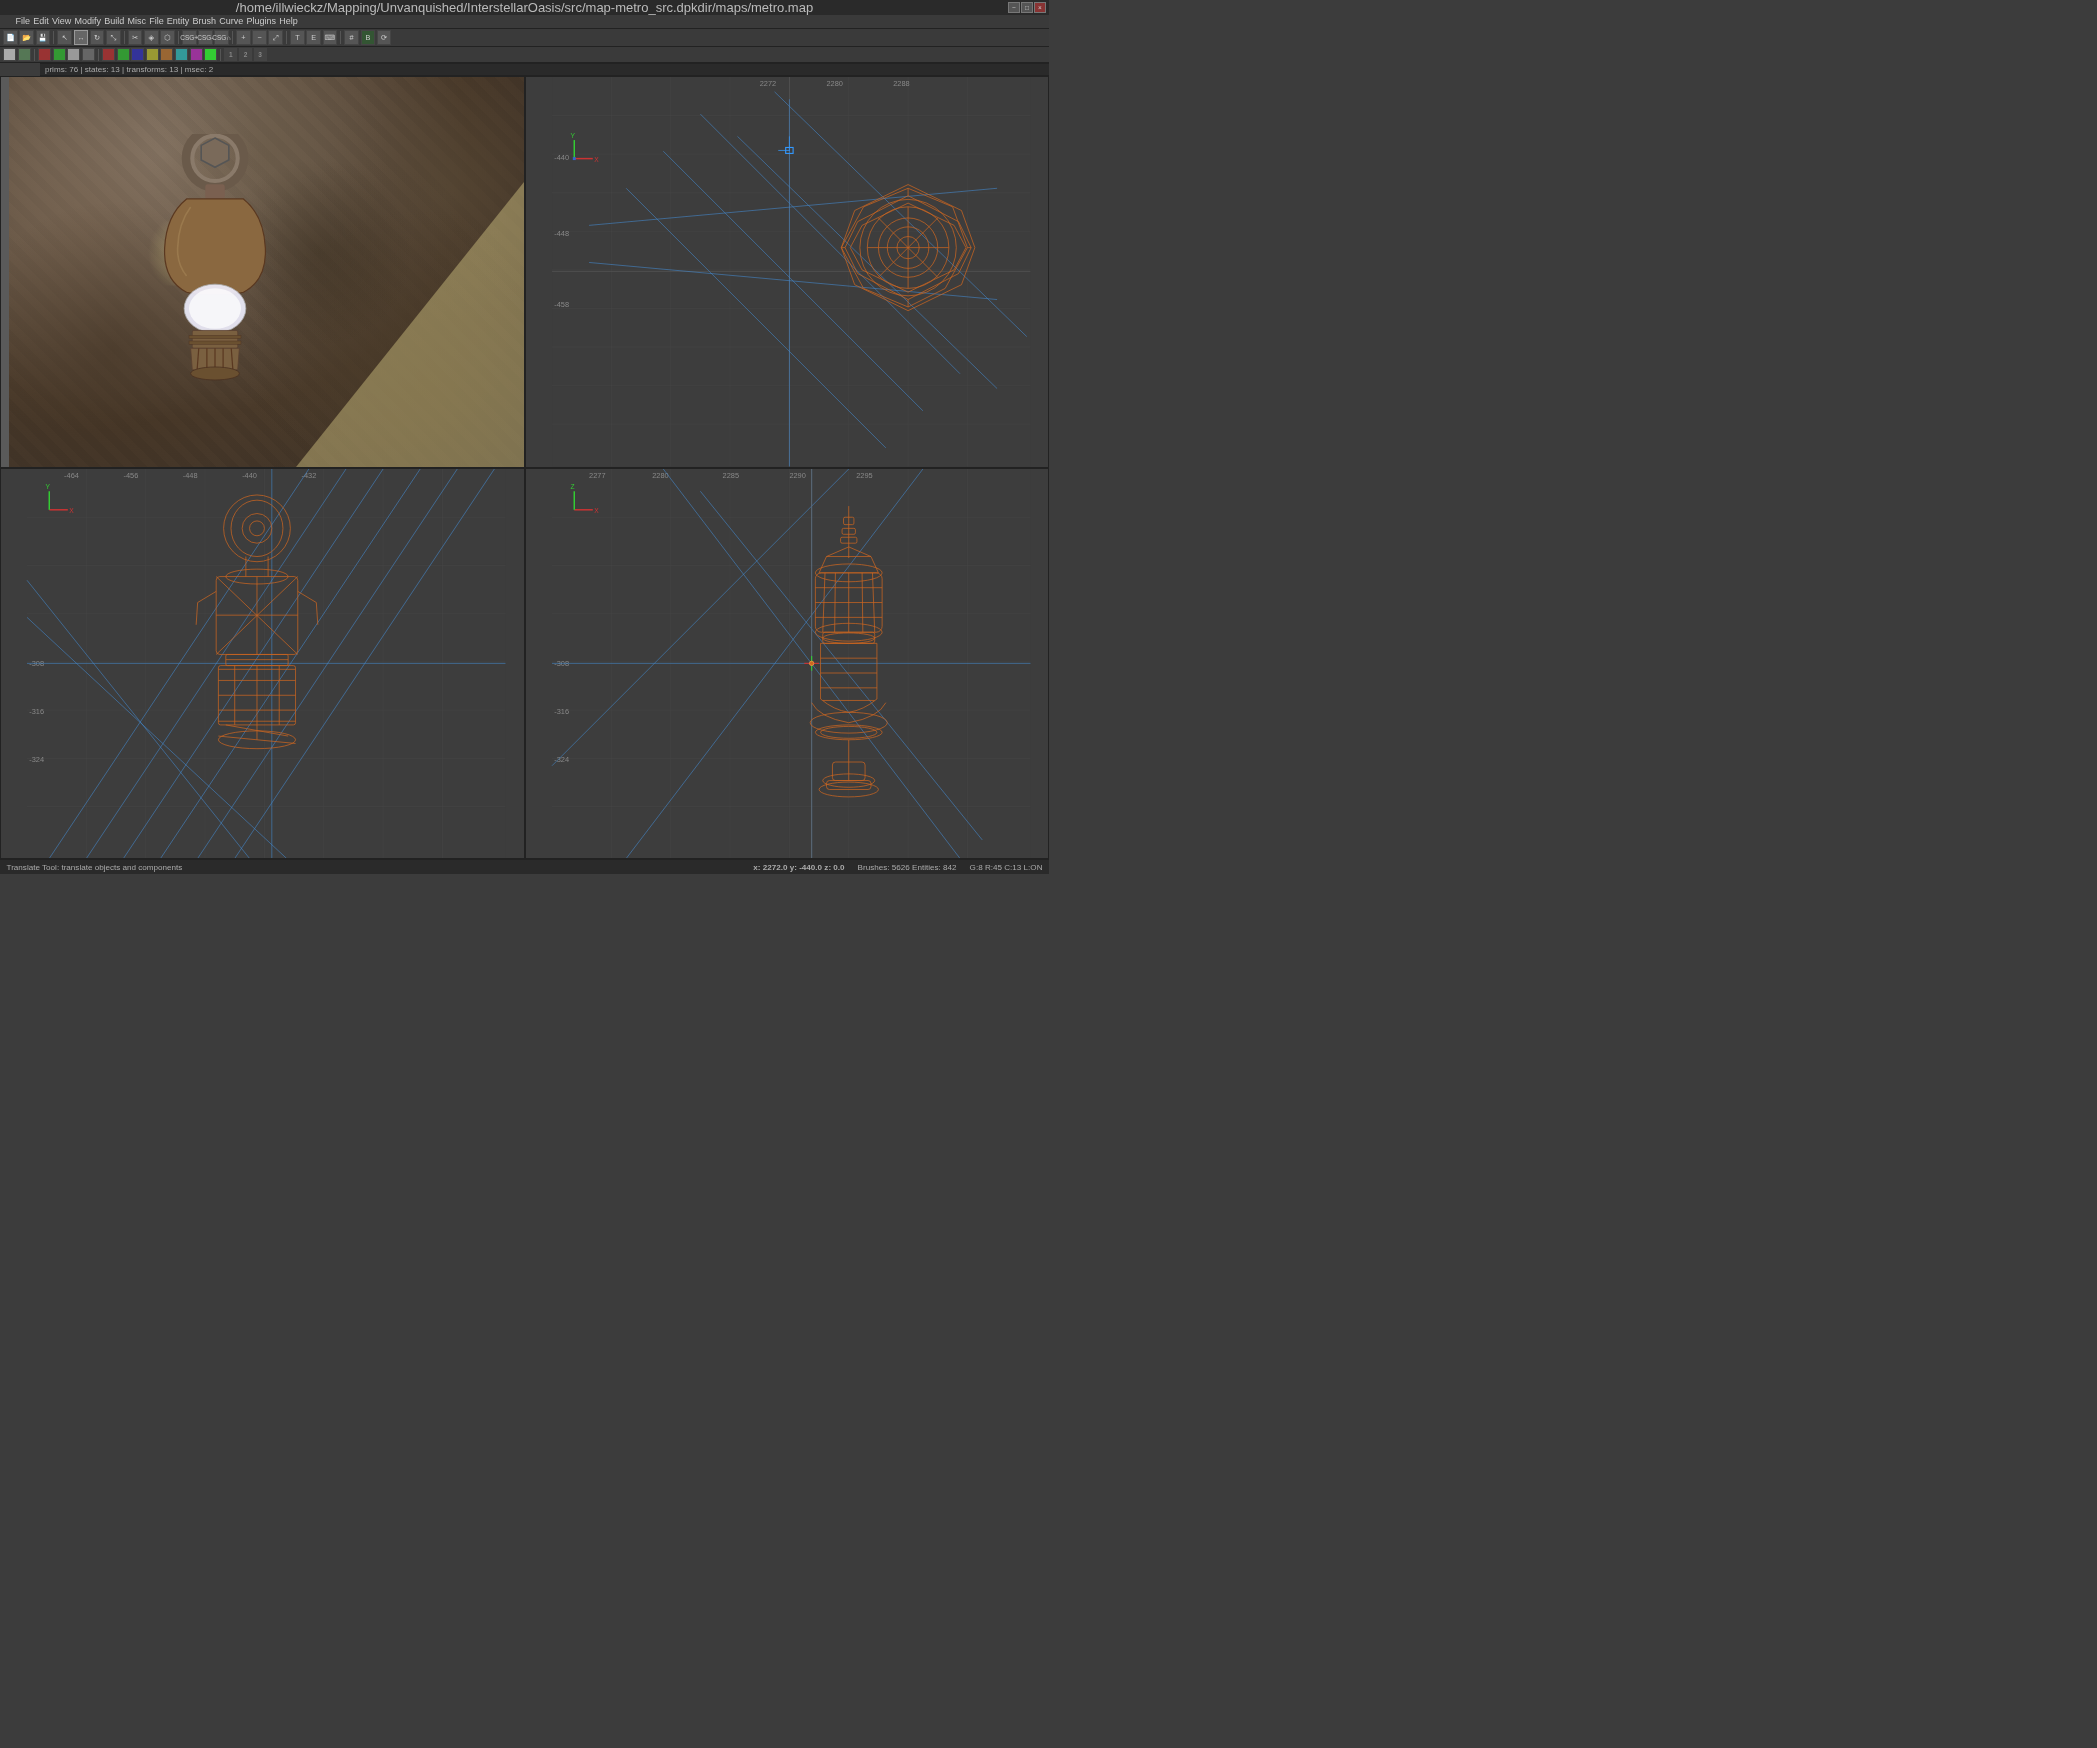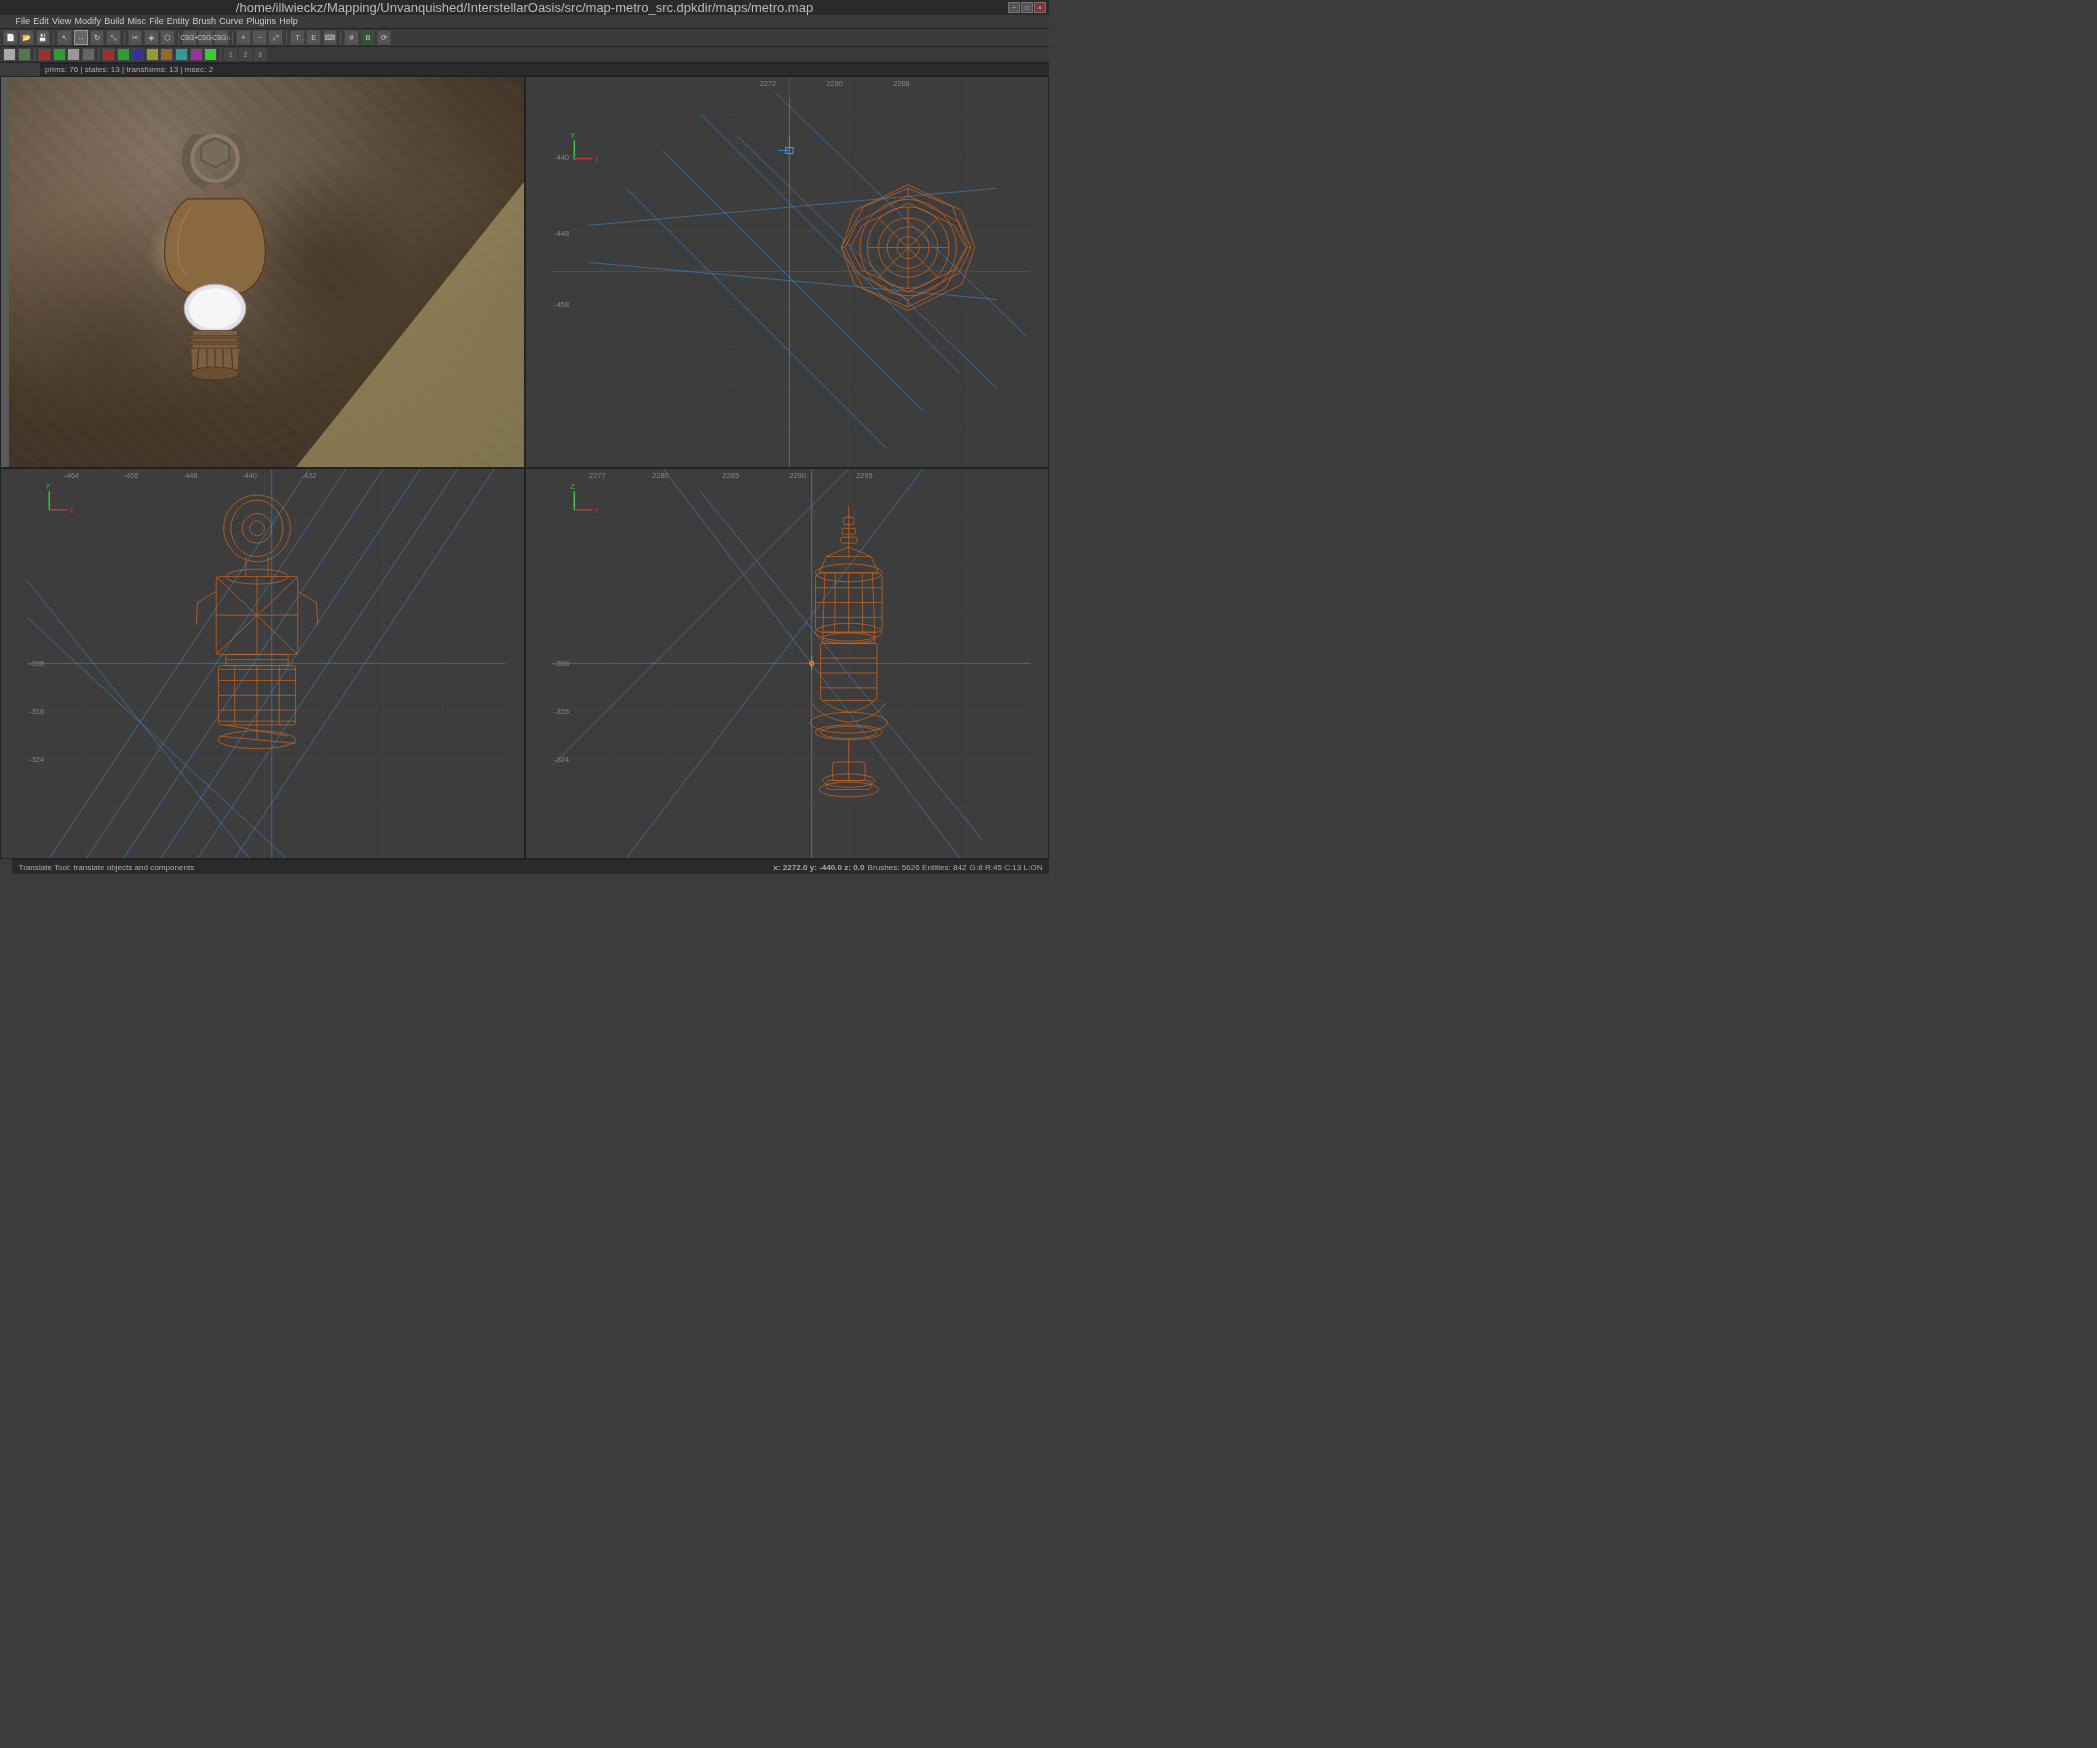--- a/index.html
+++ b/index.html
@@ -121,24 +121,23 @@
     }
 
     
     #statusbar {
       background: #2a2a2a;
       height: 14.6px;
       display: flex;
       align-items: center;
       padding: 0 6.5px;
       border-top: 0.8px solid #222;
-      gap: 3px;
+      gap: 13px;
       font-size: 8.1px;
       color: #aaa;
-      margin-left: 12px;
     }
 
     
     .grid-canvas {
       width: 100%;
       height: 100%;
     }
 
     #prims-status {
       height: 13px;

